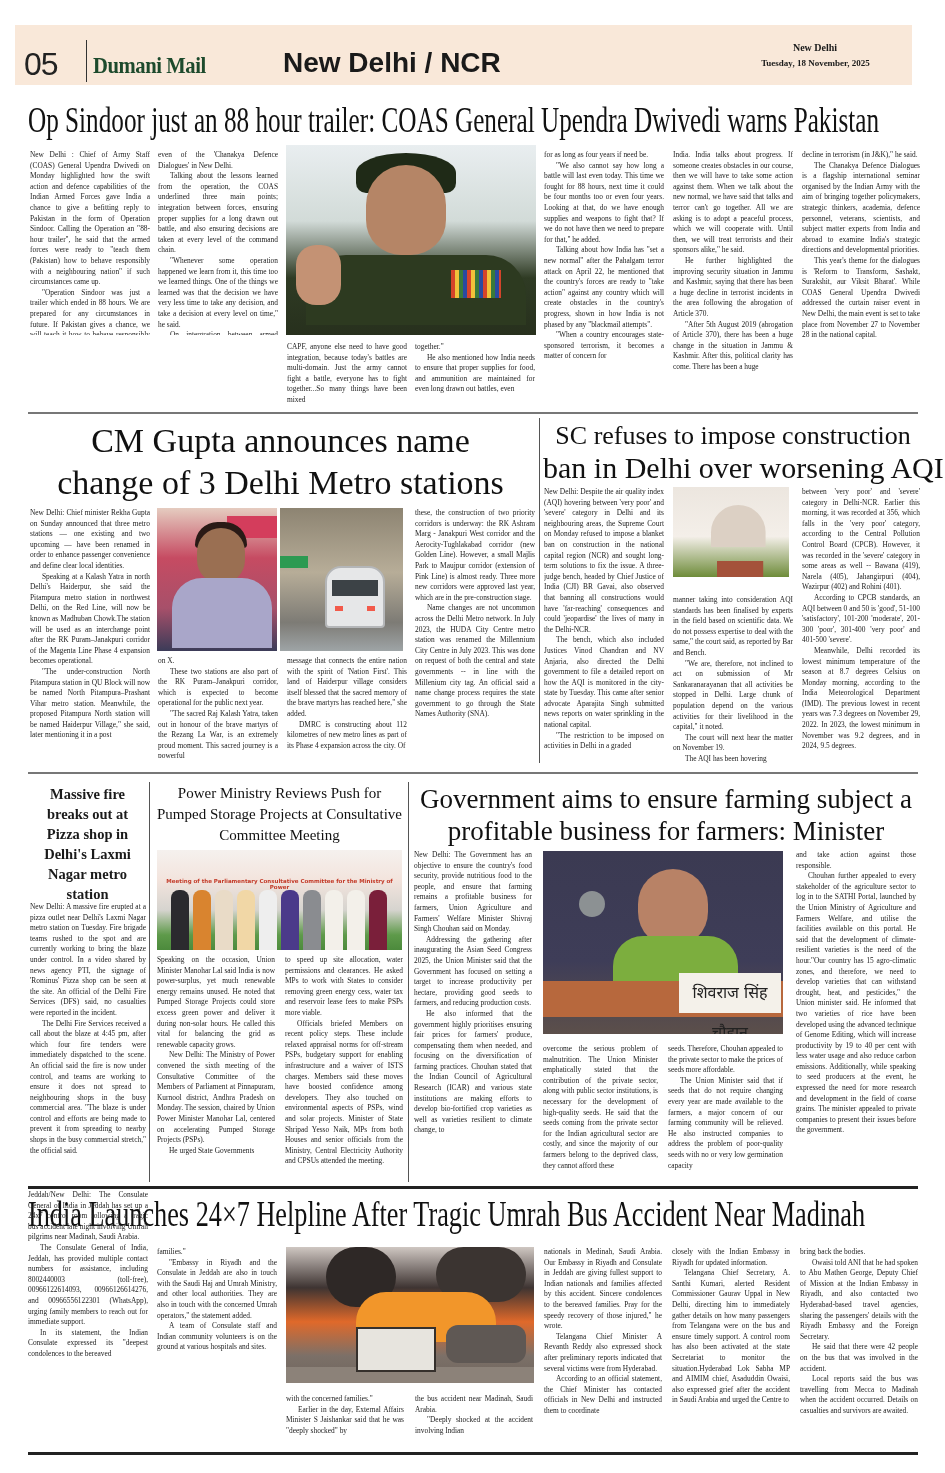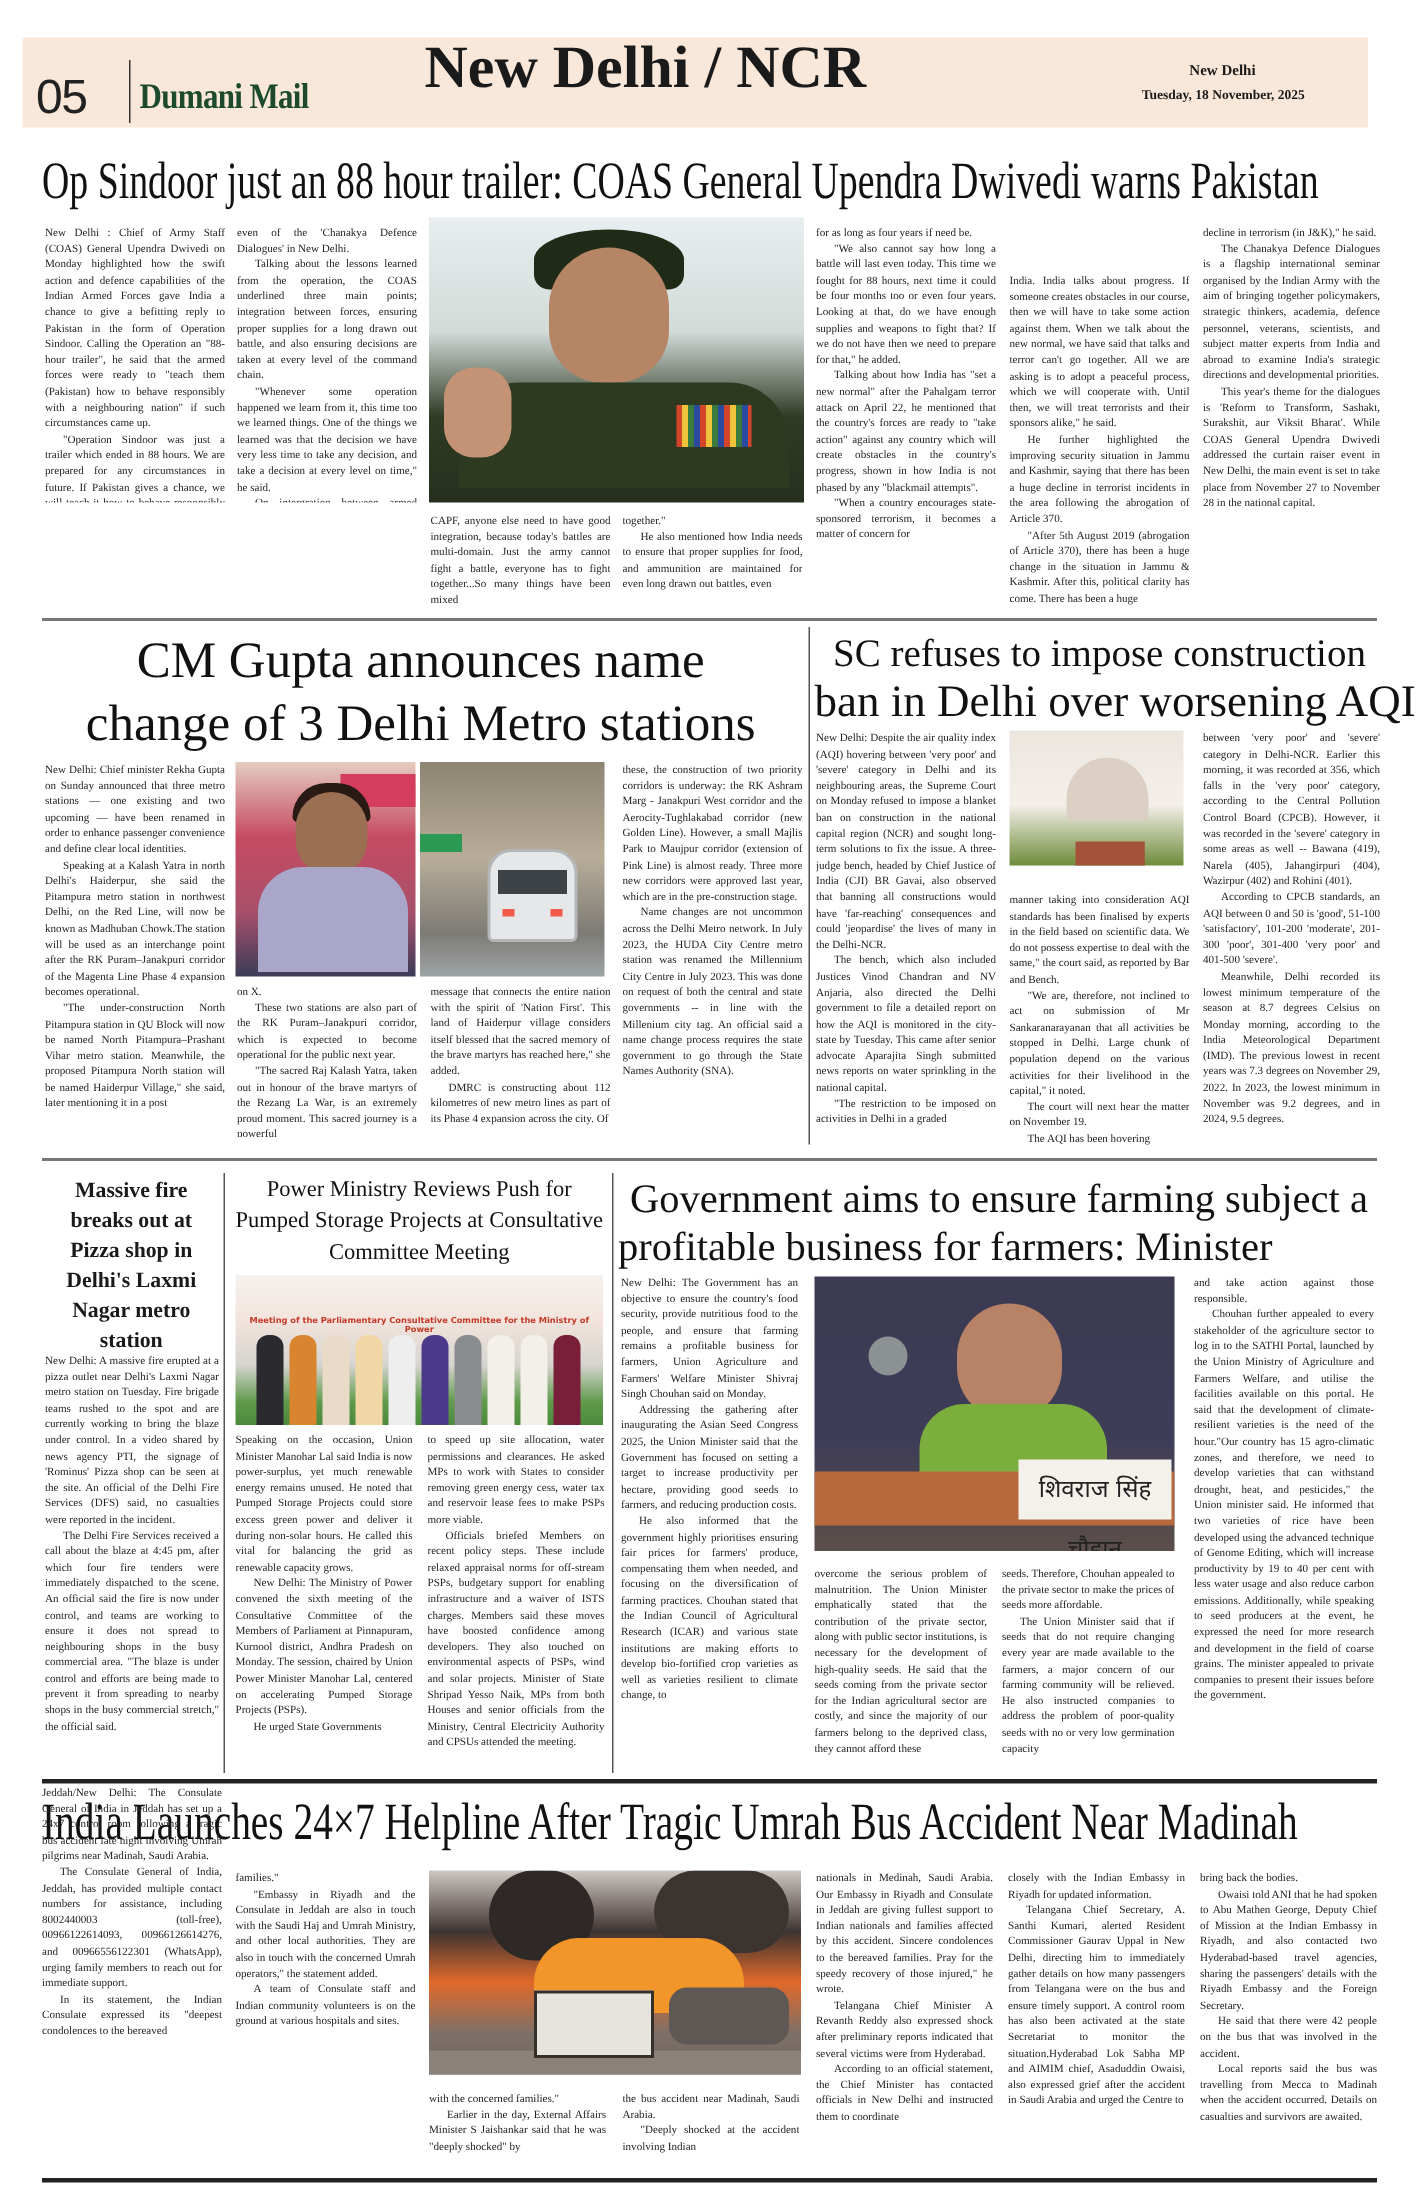--- a/index.html
+++ b/index.html
@@ -10,21 +10,21 @@
   .body-text { font-size: 7.4px; line-height: 10.6px; text-align: justify; color: #222; }
   .body-text p { text-indent: 12px; }
   .body-text p:first-child { text-indent: 0; }
   .col { position: absolute; overflow: hidden; }
 
   
   .masthead { left: 15px; top: 25px; width: 897px; height: 60px; background: #f9e8d9; }
   .page-num { left: 24px; top: 44px; font-family: "Liberation Sans", sans-serif; font-size: 32px; font-weight: 300; color: #222; line-height: 40px; letter-spacing: -1px; }
   .mast-divider { left: 86px; top: 40px; width: 1px; height: 42px; background: #333; }
   .brand { left: 93px; top: 52px; font-family: "Liberation Serif", serif; font-weight: bold; font-size: 24px; color: #1d4a2c; letter-spacing: -0.5px; transform: scaleX(0.86); transform-origin: left; }
-  .section-title { left: 283px; top: 20px; font-family: Liberation Serif, serif; font-weight: bold; font-size: 40px; color: #1a1a1a; line-height: 50px; }
+  .section-title { left: 283px; top: 38px; font-family: Liberation Sans, sans-serif; font-weight: bold; font-size: 28px; color: #1a1a1a; line-height: 50px; }
   .edition-city { left: 745px; top: 42px; width: 140px; text-align: center; font-weight: bold; font-size: 10px; }
   .edition-date { left: 728px; top: 58px; width: 175px; text-align: center; font-weight: bold; font-size: 9px; }
 
   .headline-cond { font-family: "Liberation Serif", serif; color: #111; transform-origin: left top; white-space: nowrap; }
 
   .rule { position: absolute; background: #777; height: 2px; }
   .rule-dark { position: absolute; background: #222; height: 3px; }
   .vrule { position: absolute; background: #555; width: 1px; }
 
   
@@ -110,21 +110,21 @@
   <div class="col body-text" style="left:415px; top:342px; width:120px; height:60px;">
     <p>together."</p>
     <p>He also mentioned how India needs to ensure that proper supplies for food, and ammunition are maintained for even long drawn out battles, even</p>
   </div>
   <div class="col body-text" style="left:544px; top:150px; width:120px; height:255px;">
     <p>for as long as four years if need be.</p>
     <p>"We also cannot say how long a battle will last even today. This time we fought for 88 hours, next time it could be four months too or even four years. Looking at that, do we have enough supplies and weapons to fight that? If we do not have then we need to prepare for that," he added.</p>
     <p>Talking about how India has "set a new normal" after the Pahalgam terror attack on April 22, he mentioned that the country's forces are ready to "take action" against any country which will create obstacles in the country's progress, shown in how India is not phased by any "blackmail attempts".</p>
     <p>"When a country encourages state-sponsored terrorism, it becomes a matter of concern for</p>
   </div>
-  <div class="col body-text" style="left:673px; top:150px; width:120px; height:255px;margin-top:32px;">
+  <div class="col body-text" style="left:673px; top:150px; width:120px; height:255px;">
     <p>India. India talks about progress. If someone creates obstacles in our course, then we will have to take some action against them. When we talk about the new normal, we have said that talks and terror can't go together. All we are asking is to adopt a peaceful process, which we will cooperate with. Until then, we will treat terrorists and their sponsors alike," he said.</p>
     <p>He further highlighted the improving security situation in Jammu and Kashmir, saying that there has been a huge decline in terrorist incidents in the area following the abrogation of Article 370.</p>
     <p>"After 5th August 2019 (abrogation of Article 370), there has been a huge change in the situation in Jammu &amp; Kashmir. After this, political clarity has come. There has been a huge</p>
   </div>
   <div class="col body-text" style="left:802px; top:150px; width:118px; height:255px;">
     <p>decline in terrorism (in J&amp;K)," he said.</p>
     <p>The Chanakya Defence Dialogues is a flagship international seminar organised by the Indian Army with the aim of bringing together policymakers, strategic thinkers, academia, defence personnel, veterans, scientists, and subject matter experts from India and abroad to examine India's strategic directions and developmental priorities.</p>
     <p>This year's theme for the dialogues is 'Reform to Transform, Sashakt, Surakshit, aur Viksit Bharat'. While COAS General Upendra Dwivedi addressed the curtain raiser event in New Delhi, the main event is set to take place from November 27 to November 28 in the national capital.</p>
   </div>
 </section>
@@ -236,21 +236,21 @@
   <div class="col body-text" style="left:285px; top:955px; width:118px; height:228px;">
     <p>to speed up site allocation, water permissions and clearances. He asked MPs to work with States to consider removing green energy cess, water tax and reservoir lease fees to make PSPs more viable.</p>
     <p>Officials briefed Members on recent policy steps. These include relaxed appraisal norms for off-stream PSPs, budgetary support for enabling infrastructure and a waiver of ISTS charges. Members said these moves have boosted confidence among developers. They also touched on environmental aspects of PSPs, wind and solar projects. Minister of State Shripad Yesso Naik, MPs from both Houses and senior officials from the Ministry, Central Electricity Authority and CPSUs attended the meeting.</p>
   </div>
 </section>
 
 <div class="vrule" style="left:408px; top:782px; height:400px;"></div>
 
 <section>
   <div class="abs headline-cond" style="left:412px; top:783px; width:508px; text-align:center; font-size:27px; line-height:32px;">Government aims to ensure farming subject a</div>
-  <div class="abs headline-cond" style="left:412px; top:815px; width:508px; text-align:left; font-size:27px; line-height:32px;">profitable business for farmers: Minister</div>
+  <div class="abs headline-cond" style="left:412px; top:815px; width:508px; text-align:center; font-size:27px; line-height:32px;">profitable business for farmers: Minister</div>
 
   <div class="col body-text" style="left:414px; top:850px; width:118px; height:330px;">
     <p>New Delhi: The Government has an objective to ensure the country's food security, provide nutritious food to the people, and ensure that farming remains a profitable business for farmers, Union Agriculture and Farmers' Welfare Minister Shivraj Singh Chouhan said on Monday.</p>
     <p>Addressing the gathering after inaugurating the Asian Seed Congress 2025, the Union Minister said that the Government has focused on setting a target to increase productivity per hectare, providing good seeds to farmers, and reducing production costs.</p>
     <p>He also informed that the government highly prioritises ensuring fair prices for farmers' produce, compensating them when needed, and focusing on the diversification of farming practices. Chouhan stated that the Indian Council of Agricultural Research (ICAR) and various state institutions are making efforts to develop bio-fortified crop varieties as well as varieties resilient to climate change, to</p>
   </div>
 
   <div class="photo photo-farm" style="left:543px; top:851px; width:240px; height:183px;padding-left:28px;">
     <div class="logo"></div>
       <div class="head"></div>

